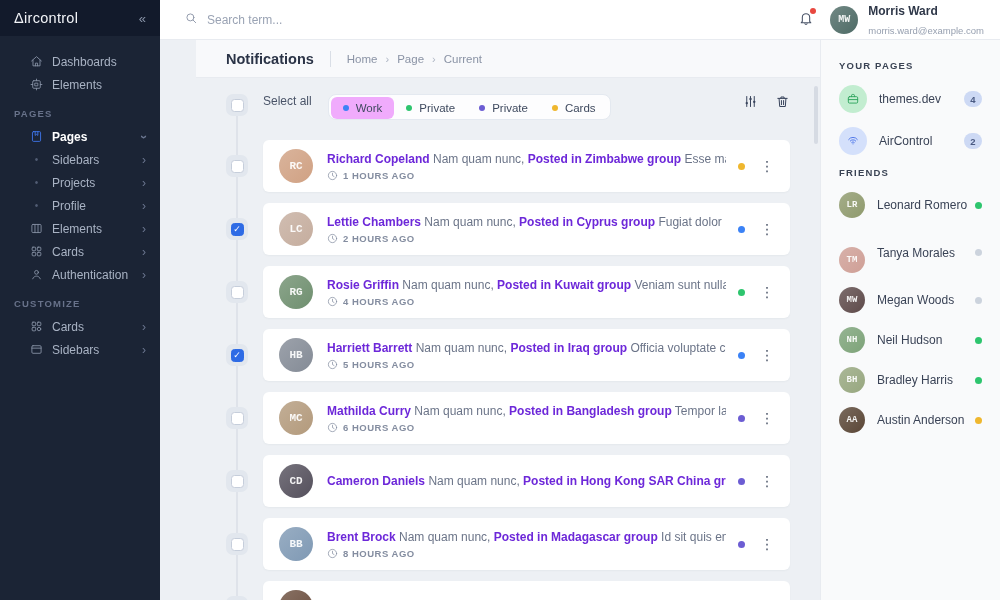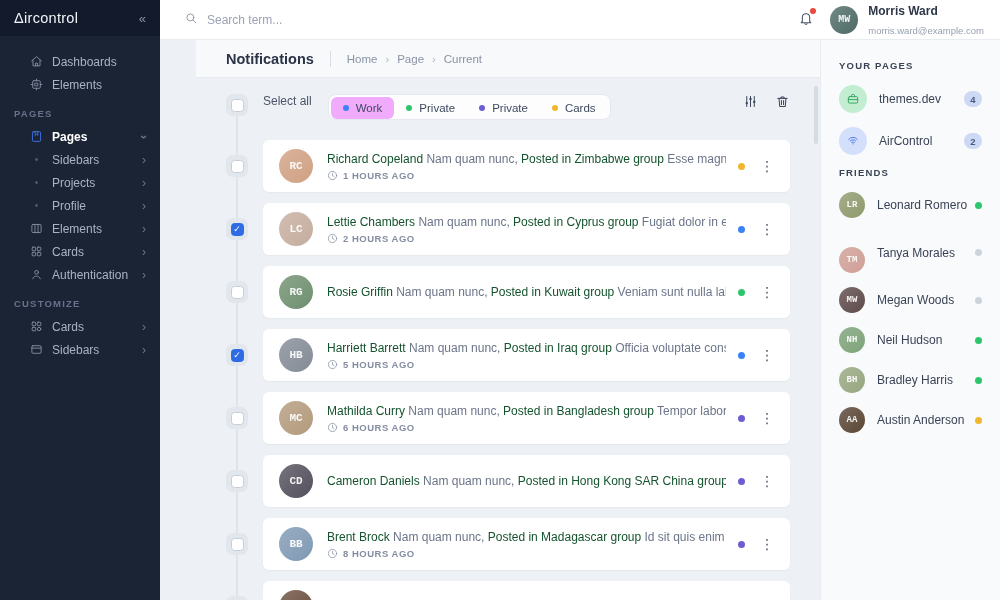--- a/index.html
+++ b/index.html
@@ -62,21 +62,21 @@
   .pill .dot { width:6px; height:6px; border-radius:50%; }
   .filter-icons { margin-left:auto; display:flex; gap:17px; color:#39445c; }
   .filter-icons .fico { cursor:pointer; display:flex; }
   .filter-icons svg { width:15px; height:15px; }
 
   .notif-row { position:relative; display:flex; align-items:center; margin-bottom:11px; }
   .notif-card { margin-left:15px; flex:1; background:#fff; border-radius:6px; height:52px; display:flex; align-items:center; padding:0 14px 0 16px; box-shadow:0 1px 2px rgba(30,40,60,.04); min-width:0; }
   .n-avatar { width:34px; height:34px; font-size:11px; }
   .n-text { margin-left:14px; flex:1; min-width:0; }
   .n-line1 { font-size:12px; color:#6b7488; white-space:nowrap; overflow:hidden; }
-  .n-line1 b { color:#14532d; font-weight:400; }
+  .n-line1 b { color:#6d28d9; font-weight:700; }
   .n-line2 { margin-top:4px; display:flex; align-items:center; gap:5px; font-size:9.5px; font-weight:700; letter-spacing:.5px; color:#848da0; }
   .n-line2 svg { width:11px; height:11px; }
   .n-dot { width:7px; height:7px; border-radius:50%; margin:0 13px 0 12px; flex-shrink:0; }
   .kebab { color:#4a5468; font-size:14px; line-height:1; cursor:pointer; padding:2px; }
 
   .scroll-thumb { position:absolute; right:2px; top:46px; width:4px; height:58px; border-radius:2px; background:#d6dbe3; }
 
   
   .rightbar { width:180px; flex-shrink:0; background:#f9fafb; border-left:1px solid #e8ebf0; padding:20px 18px; }
   .rb-label { font-size:9.5px; font-weight:700; letter-spacing:1.2px; color:#3a4354; }
@@ -337,20 +337,29 @@
                 </div>
               </div>
               <div class="notif-row">
                 <div class="cb-wrap">
                   <div class="cb"></div>
                 </div>
                 <div class="notif-card">
                   <div class="avatar n-avatar" style="background: linear-gradient(135deg, rgba(111, 143, 111, 0.8), rgb(111, 143, 111));">RG</div>
                   <div class="n-text">
                     <div class="n-line1"><b>Rosie Griffin</b><span> Nam quam nunc, </span><b>Posted in Kuwait group</b><span> Veniam sunt nulla laboris minim ea esse occaeca...</span></div>
+                    <div class="n-line2">
+                      <span style="display: flex;">
+                        <svg viewBox="0 0 24 24" fill="none" stroke="currentColor" stroke-width="1.6" stroke-linecap="round" stroke-linejoin="round">
+                          <circle cx="12" cy="12" r="9"></circle>
+                          <path d="M12 7v5.2l3.3 2"></path>
+                        </svg>
+                      </span>
+                      <span>4 HOURS AGO</span>
+                    </div>
                   </div>
                   <span class="n-dot" style="background: rgb(46, 197, 110);"></span>
                   <span class="kebab">⋮</span>
                 </div>
               </div>
               <div class="notif-row">
                 <div class="cb-wrap">
                   <div class="cb checked">✓</div>
                 </div>
                 <div class="notif-card">

